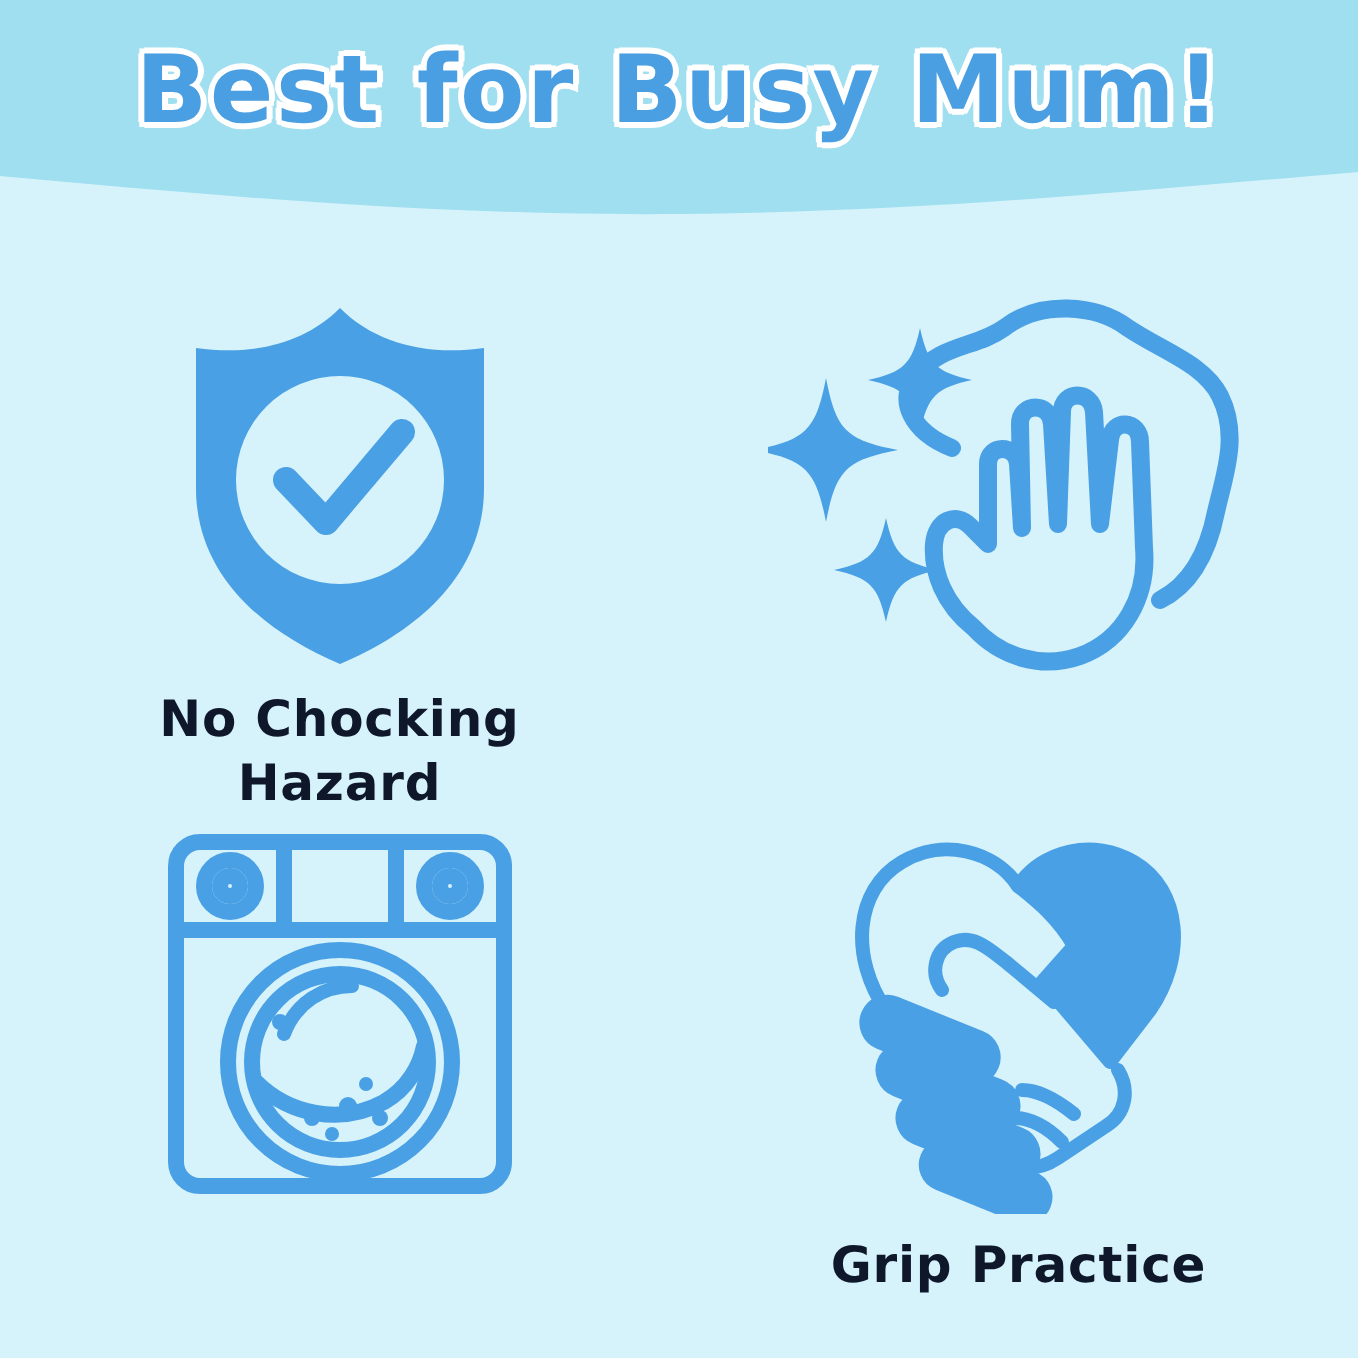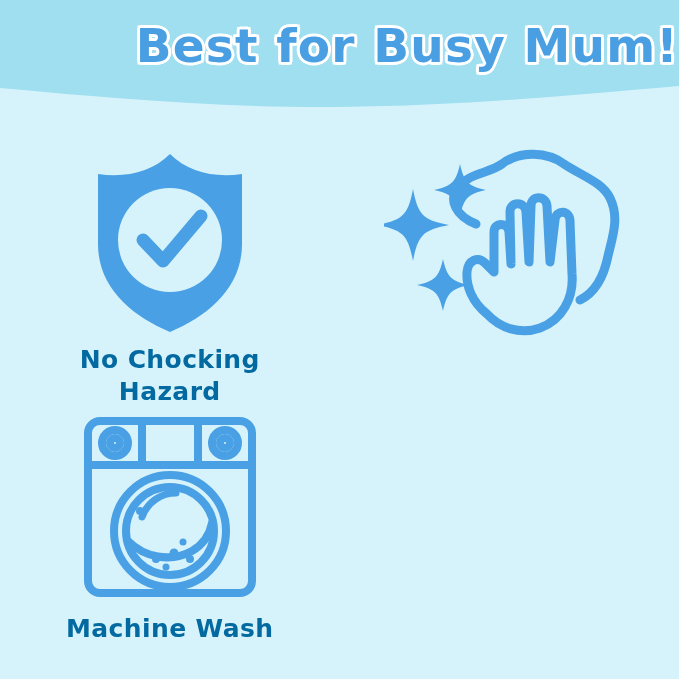--- a/index.html
+++ b/index.html
@@ -23,21 +23,21 @@
     left: 0; top: 0;
     width: 679px;
     height: 120px;
   }
   .header-band svg { display: block; }
   .header-title {
     position: absolute;
     left: 0;
     top: 18px;
     width: 679px;
-    text-align: right;
+    text-align: center;
     font-family: "DejaVu Sans", sans-serif;
     font-size: 47px;
     font-weight: bold;
     letter-spacing: 1.2px;
     color: #4a9ee2;
     -webkit-text-stroke: 5px #ffffff;
     paint-order: stroke fill;
     text-shadow:
        3px 0 0 #fff, -3px 0 0 #fff, 0 3px 0 #fff, 0 -3px 0 #fff,
        2px 2px 0 #fff, -2px 2px 0 #fff, 2px -2px 0 #fff, -2px -2px 0 #fff;
@@ -65,21 +65,21 @@
     display: block;
     line-height: 0;
   }
   .feature .caption {
     margin-top: 6px;
     text-align: center;
     font-family: "DejaVu Sans", sans-serif;
     font-size: 25px;
     font-weight: bold;
     line-height: 1.26;
-    color: #0369a1;
+    color: #0f172a;
     letter-spacing: 0.4px;
     white-space: pre-line;
   }
   
   .feature.f-shield   { padding-top: 20px; }
   .feature.f-clean    { padding-top: 18px; }
   .feature.f-wash     { padding-top: 6px; }
   .feature.f-grip     { padding-top: 10px; }
   .feature.f-clean .caption  { margin-top: 12px; }
   .feature.f-wash  .caption  { margin-top: 10px; }
@@ -184,18 +184,59 @@
           <g fill="#4aa0e4">
             <circle cx="70" cy="98" r="4"></circle>
             <circle cx="86" cy="146" r="4"></circle>
             <circle cx="104" cy="140" r="4.5"></circle>
             <circle cx="120" cy="146" r="4"></circle>
             <circle cx="96" cy="154" r="3.5"></circle>
             <circle cx="113" cy="129" r="3.5"></circle>
           </g>
         </svg>
       </span>
-      <div class="caption">Machine Wash</div>
-    </div>
-
+    </div>
+
+    <div class="feature f-grip">
+      <span class="icon-wrap">
+        <svg width="200" height="190" viewBox="0 0 200 190" aria-hidden="true">
+
+          <path d="M100 26
+                   C 112 8, 138 2, 158 14
+                   C 182 28, 184 62, 166 88
+                   L 146 114
+                   L 112 74
+                   L 128 56
+                   C 120 42, 110 34, 100 26 Z" fill="#4aa0e4" stroke="#4aa0e4" stroke-width="7" stroke-linejoin="round"></path>
+          <g fill="none" stroke="#4aa0e4" stroke-width="7" stroke-linecap="round" stroke-linejoin="round">
+
+            <path d="M100 26
+                     C 88 8, 62 2, 42 14
+                     C 18 28, 16 62, 34 88
+                     L 48 104"></path>
+
+            <path d="M62 78
+                     C 56 70, 58 58, 68 54
+                     C 78 50, 86 58, 94 64
+                     L 118 84"></path>
+
+            <path d="M150 118
+                     C 156 128, 154 140, 144 146
+                     L 120 162
+                     C 108 170, 94 168, 86 158"></path>
+
+            <path d="M128 140 C 118 132, 110 128, 102 128"></path>
+            <path d="M122 154 C 114 146, 106 142, 98 142"></path>
+          </g>
+
+          <g fill="#4aa0e4" stroke="#4aa0e4" stroke-width="6" stroke-linejoin="round">
+            <rect x="22" y="92" width="68" height="22" rx="11" transform="rotate(22 56 103)"></rect>
+            <rect x="30" y="116" width="70" height="22" rx="11" transform="rotate(22 65 127)"></rect>
+            <rect x="40" y="140" width="70" height="22" rx="11" transform="rotate(22 75 151)"></rect>
+            <rect x="52" y="163" width="64" height="21" rx="10.5" transform="rotate(22 84 173)"></rect>
+          </g>
+        </svg>
+      </span>
+      <div class="caption">Grip Practice</div>
+    </div>
 
   </div>
 </div>
 
 </body></html>

